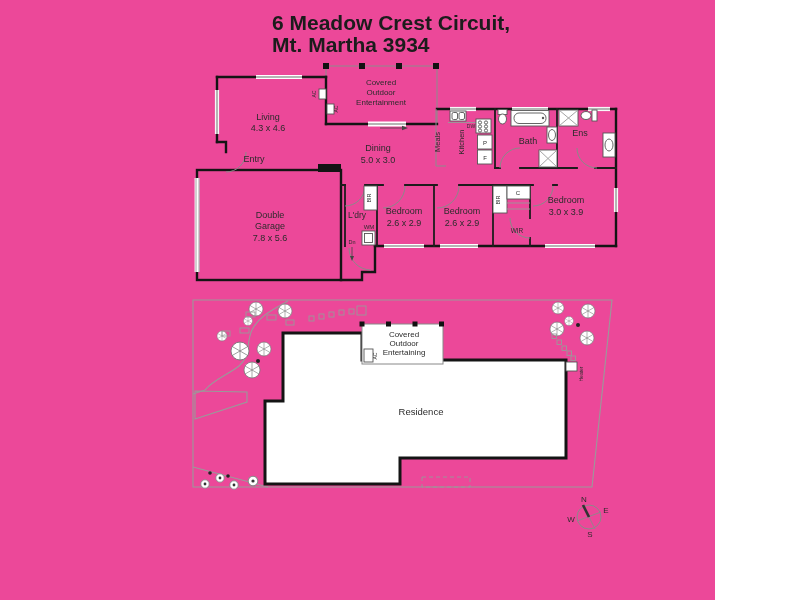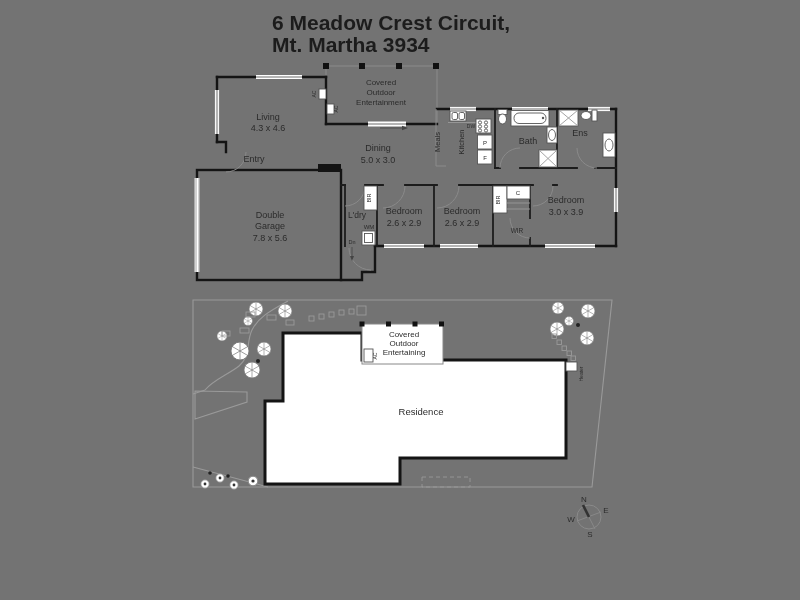--- a/index.html
+++ b/index.html
@@ -1,16 +1,16 @@
 <!DOCTYPE html>
 <html><head>
 <meta charset="utf-8">
 <style>
   html,body{margin:0;padding:0;background:#ffffff;}
-  #stage{position:relative;width:800px;height:600px;background:#737373;overflow:hidden;
+  #stage{position:relative;width:715px;height:600px;background:#ec4899;overflow:hidden;
          font-family:"Liberation Sans",sans-serif;}
   svg{position:absolute;left:0;top:0;}
   text{fill:#2b2b2b;font-family:"Liberation Sans",sans-serif;}
   .ttl{font-weight:bold;font-size:21px;fill:#1c1c1c;}
   .room{font-size:9px;}
   .room2{font-size:9.5px;}
   .sm{font-size:6px;}
   .xs{font-size:5px;}
   .wall{stroke:#141414;stroke-width:2.4;fill:none;stroke-linecap:square;}
   .iwall{stroke:#1c1c1c;stroke-width:1.8;fill:none;stroke-linecap:square;}

